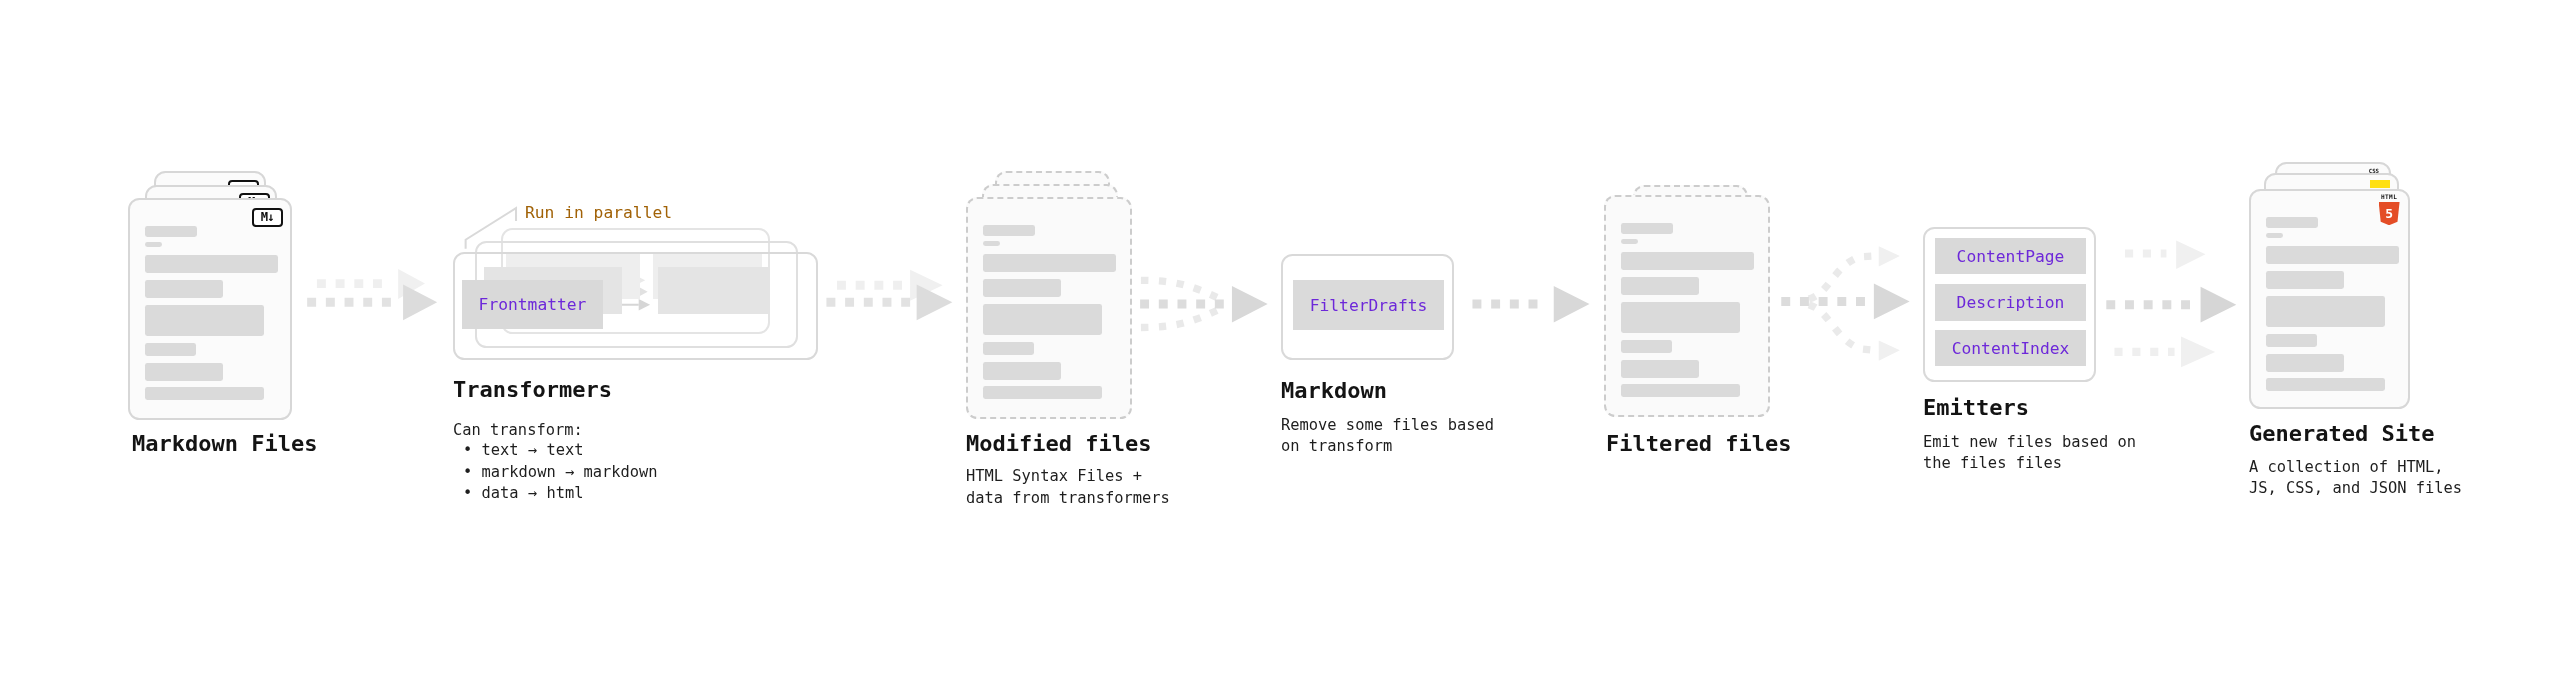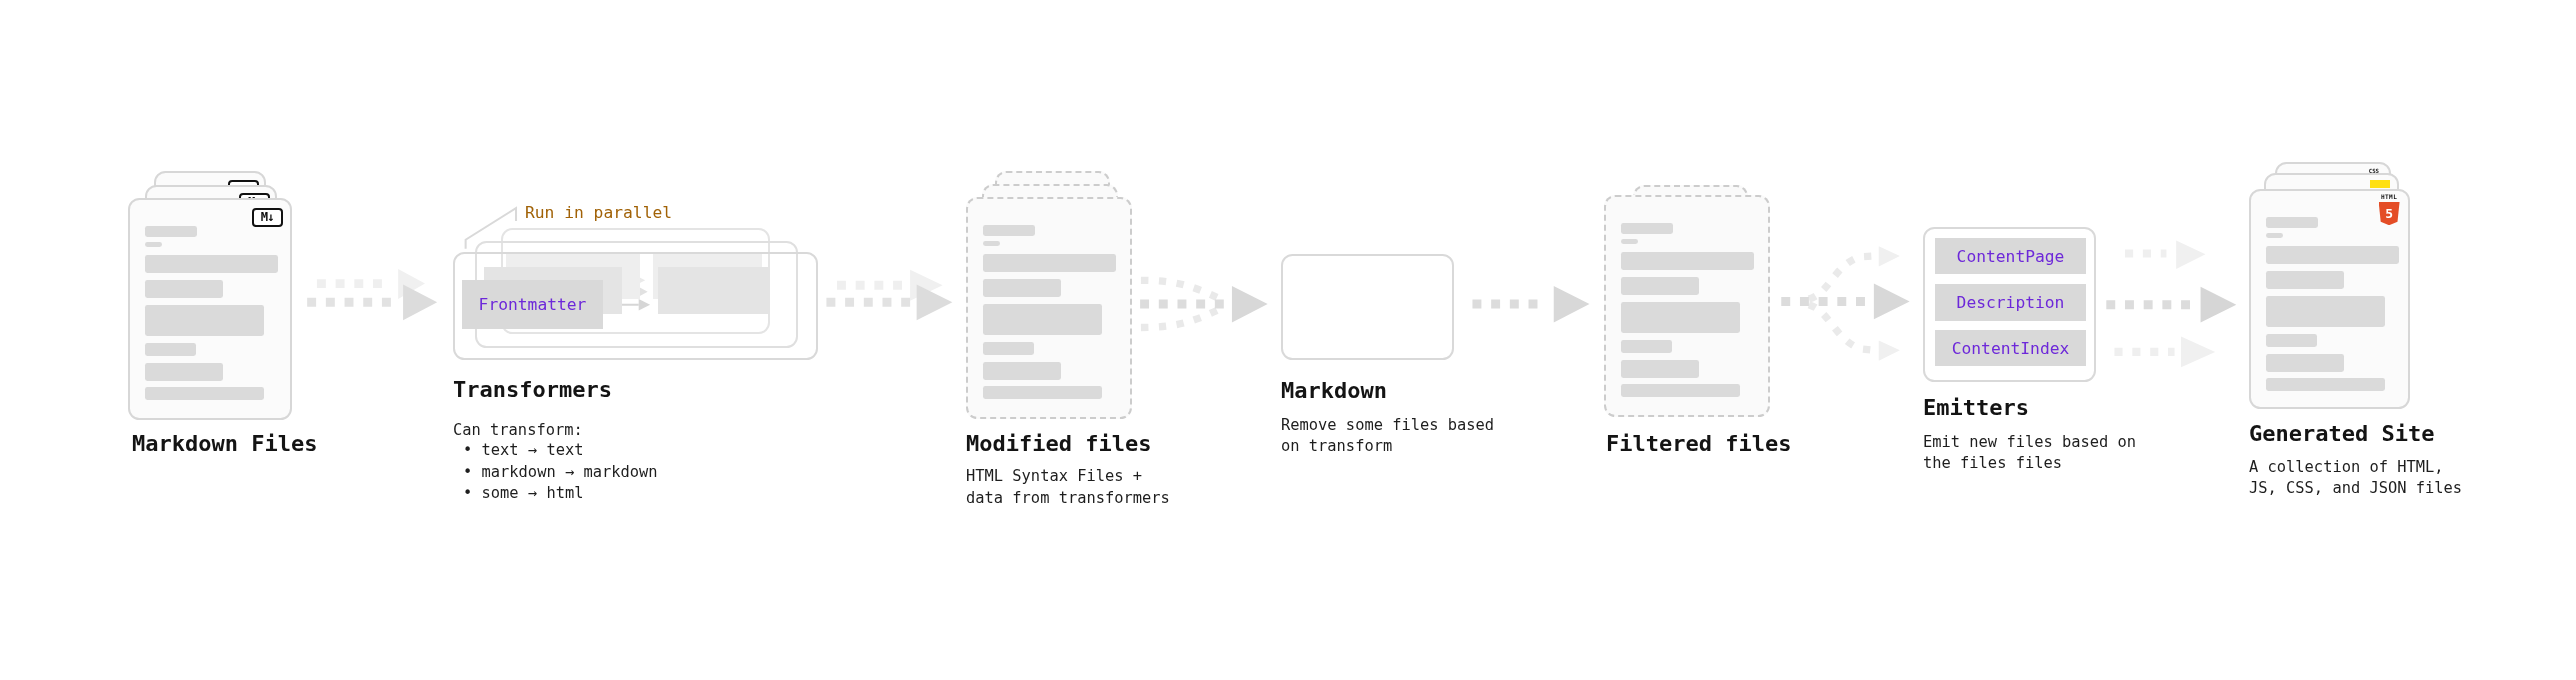--- a/index.html
+++ b/index.html
@@ -135,39 +135,40 @@
   <div class="pill ghost2 z2" style="left:484px;top:267px;width:138px;height:47px;"></div>
   <div class="pill ghost2 z2" style="left:658px;top:267px;width:111px;height:47px;"></div>
 
   <div class="t-container z3" style="left:453px;top:252px;width:365px;height:108px;"></div>
   <div class="pill solid z3" style="left:462px;top:280px;width:141px;height:49px;">Frontmatter</div>
 
   <div class="stage-label" style="left:453px;top:378px;">Transformers</div>
   <div class="stage-sub" style="left:453px;top:420px;">Can transform:</div>
   <div class="stage-sub" style="left:463px;top:440px;">• text → text</div>
   <div class="stage-sub" style="left:463px;top:462px;">• markdown → markdown</div>
-  <div class="stage-sub" style="left:463px;top:483px;">• some → html</div>
+  <div class="stage-sub" style="left:463px;top:483px;">• data → html</div>
 
   <div class="file-card dashed z1" style="left:995px;top:171px;width:115px;height:81px;"></div>
   <div class="file-card dashed z2" style="left:982px;top:184px;width:136px;height:98px;"></div>
   <div class="file-card dashed z3" style="left:966px;top:197px;width:166px;height:222px;">
       <div class="bar" style="left: 14.6px; top: 26px; width: 52px; height: 11.4px;"></div>
       <div class="bar" style="left: 14.6px; top: 42px; width: 17px; height: 4.9px;"></div>
       <div class="bar" style="left: 14.6px; top: 55px; width: 133px; height: 18px;"></div>
       <div class="bar" style="left: 14.6px; top: 80px; width: 78px; height: 18px;"></div>
       <div class="bar" style="left: 14.6px; top: 105px; width: 119px; height: 31px;"></div>
       <div class="bar" style="left: 14.6px; top: 143px; width: 51px; height: 13px;"></div>
       <div class="bar" style="left: 14.6px; top: 163px; width: 78px; height: 18px;"></div>
       <div class="bar" style="left: 14.6px; top: 187px; width: 119px; height: 13px;"></div>
     </div>
   <div class="stage-label" style="left:966px;top:432px;">Modified files</div>
   <div class="stage-sub" style="left:966px;top:466px;">HTML Syntax Files +</div>
   <div class="stage-sub" style="left:966px;top:488px;">data from transformers</div>
 
   <div class="node-box z2" style="left:1281px;top:254px;width:173px;height:106px;"></div>
+  <div class="pill solid z3" style="left:1293px;top:280px;width:151px;height:50px;background:#dadada;">FilterDrafts</div>
   <div class="stage-label" style="left:1281px;top:379px;">Markdown</div>
   <div class="stage-sub" style="left:1281px;top:415px;">Remove some files based</div>
   <div class="stage-sub" style="left:1281px;top:436px;">on transform</div>
 
   <div class="file-card dashed z1" style="left:1633px;top:185px;width:115px;height:81px;"></div>
   <div class="file-card dashed z2" style="left:1604px;top:195px;width:166px;height:222px;">
       <div class="bar" style="left: 14.6px; top: 26px; width: 52px; height: 11.4px;"></div>
       <div class="bar" style="left: 14.6px; top: 42px; width: 17px; height: 4.9px;"></div>
       <div class="bar" style="left: 14.6px; top: 55px; width: 133px; height: 18px;"></div>
       <div class="bar" style="left: 14.6px; top: 80px; width: 78px; height: 18px;"></div>

